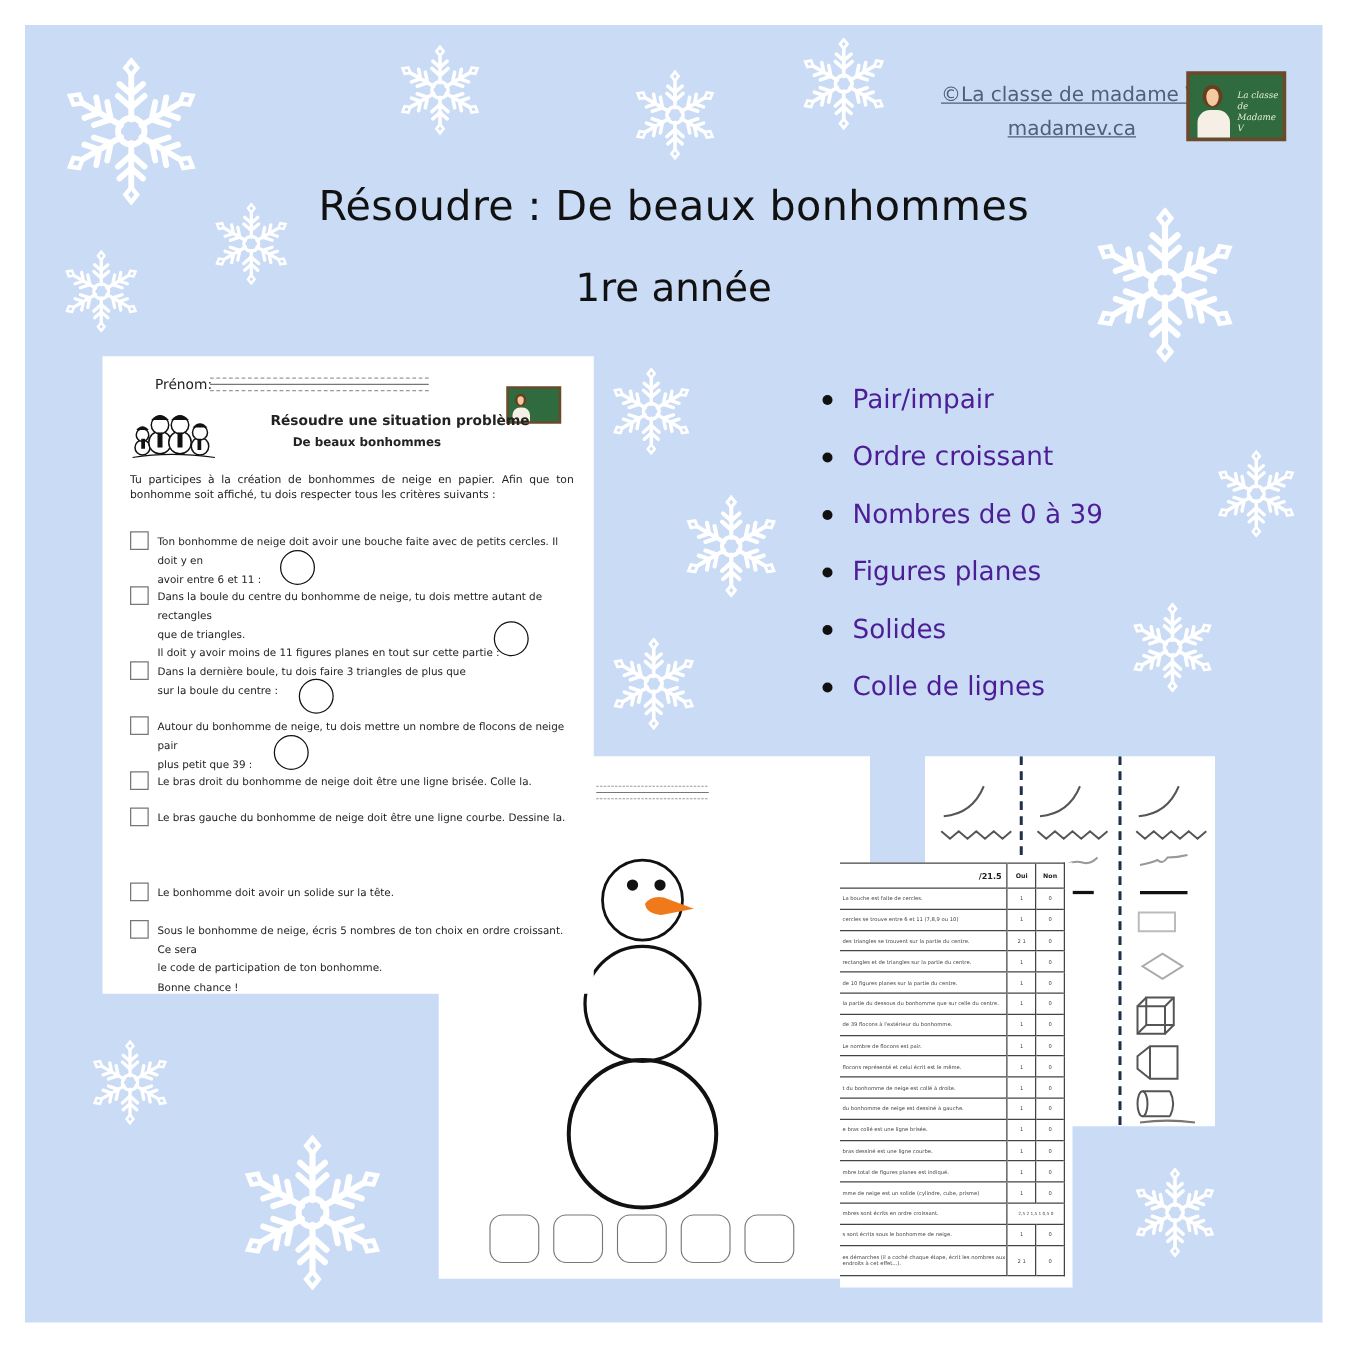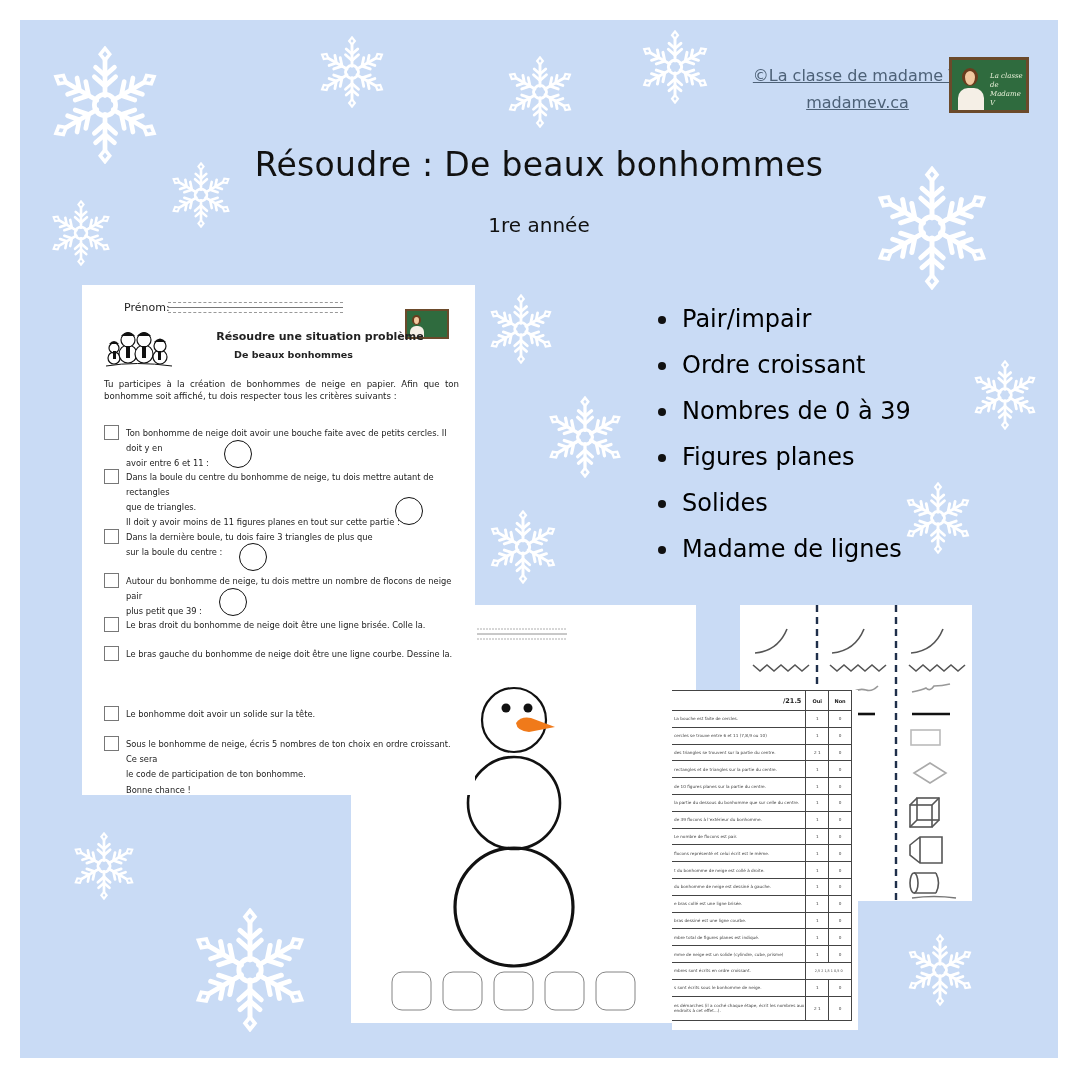--- a/index.html
+++ b/index.html
@@ -13,24 +13,24 @@
 
   #credit { position: absolute; left: 725px; top: 42px; width: 225px; text-align: center; color: #4d6177; font-size: 16px; line-height: 27px; }
   #credit span { text-decoration: underline; display: block; }
   #credit-board { position: absolute; left: 929px; top: 37px; width: 80px; height: 56px; background: #6b4a2b; padding: 3px; }
   #credit-board .inner { width: 100%; height: 100%; background: #2f6b3e; position: relative; overflow: hidden; }
   #credit-board .teacher-head { position: absolute; left: 10px; top: 8px; width: 16px; height: 18px; border-radius: 50%; background: #f2c9a0; border: 3px solid #6a3d1e; border-bottom-width: 1px; }
   #credit-board .teacher-body { position: absolute; left: 6px; top: 28px; width: 26px; height: 24px; border-radius: 10px 10px 0 0; background: #f5efe6; }
   #credit-board .board-text { position: absolute; left: 38px; top: 12px; color: #e8f0d8; font-size: 7px; line-height: 9px; font-family: "DejaVu Serif", serif; font-style: italic; }
 
   #title { position: absolute; left: 0; top: 125px; width: 1038px; text-align: center; font-size: 33px; color: #111; font-family: "DejaVu Sans", sans-serif; letter-spacing: 0.3px; }
-  #subtitle { position: absolute; left: 0; top: 193px; width: 1038px; text-align: center; font-size: 20px; color: #111; }
+  #subtitle { position: absolute; left: 0; top: 193px; width: 1038px; text-align: center; font-size: 31px; color: #111; }
 
   #topics { position: absolute; left: 638px; top: 276px; list-style: none; }
-  #topics li { font-size: 24px; color: #000000; height: 46px; line-height: 46px; position: relative; padding-left: 24px; }
+  #topics li { font-size: 21px; color: #4c1d95; height: 46px; line-height: 46px; position: relative; padding-left: 24px; }
   #topics li::before { content: ""; position: absolute; left: 0; top: 20px; width: 8px; height: 8px; border-radius: 50%; background: #111; }
 
   .page { position: absolute; background: #ffffff; }
 
   
   #page3 { left: 720px; top: 585px; width: 232px; height: 296px; }
   #page3 svg { width: 100%; height: 100%; display: block; }
 
   
   #page2 { left: 331px; top: 585px; width: 345px; height: 418px; }
@@ -162,21 +162,21 @@
 
   <div id="title">Résoudre : De beaux bonhommes</div>
   <div id="subtitle">1re année</div>
 
   <ul id="topics">
     <li>Pair/impair</li>
     <li>Ordre croissant</li>
     <li>Nombres de 0 à 39</li>
     <li>Figures planes</li>
     <li>Solides</li>
-    <li>Madame de lignes</li>
+    <li>Colle de lignes</li>
   </ul>
 
   <div id="page3" class="page">
     <svg viewBox="0 0 232 296">
       <g stroke="#1f2f4a" stroke-width="2.4" stroke-dasharray="7 5">
           <line x1="77" y1="0" x2="77" y2="80"></line>
           <line x1="156" y1="0" x2="156" y2="296"></line>
         </g>
       <g fill="none" stroke="#555" stroke-width="1.6">
         <path d="M15 48 Q38 46 47 24"></path>

